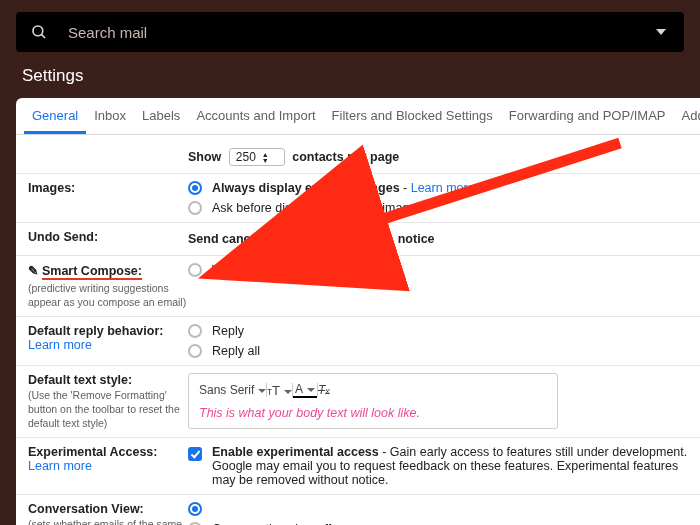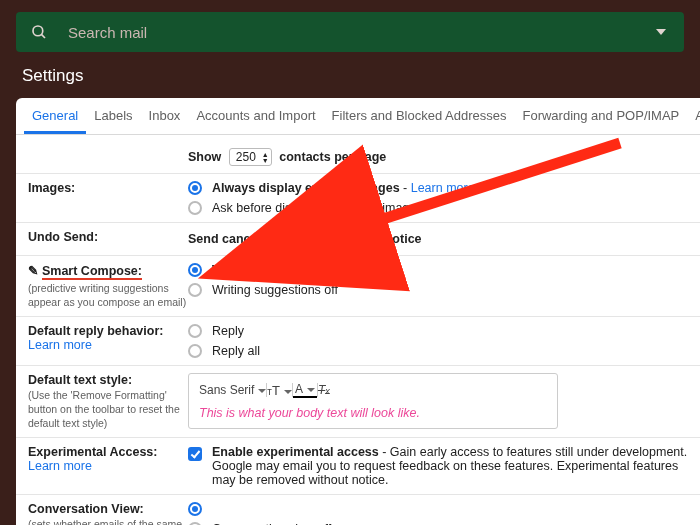--- a/index.html
+++ b/index.html
@@ -7,21 +7,21 @@
       font-family: Arial, Helvetica, sans-serif;
       font-size: 13px;
       background: #3a1f1a;
       width: 700px;
       height: 525px;
       overflow: hidden;
       position: relative;
     }
     .search-bar {
       margin: 12px 16px 0 16px;
-      background: #14532d;
+      background: #000000;
       border-radius: 4px;
       height: 40px;
       display: flex;
       align-items: center;
       padding: 0 14px;
       color: #d8c8c4;
       position: relative;
     }
     .search-bar .search-icon { width:18px; height:18px; margin-right: 20px; }
     .search-bar input {
@@ -132,21 +132,21 @@
       border-width: 0 2px 2px 0;
       transform: rotate(40deg);
     }
     .bold { font-weight: bold; }
     .learn { color: #1a73e8; cursor: pointer; }
     .selectish {
       display: inline-flex;
       align-items: center;
       border: 1px solid #bbb;
       border-radius: 3px;
-      padding: 1px 2px 1px 6px;
+      padding: 1px 15px 1px 6px;
       margin: 0 4px;
       font-size: 12px;
       background: #fff;
     }
     .spinners {
       display: inline-flex;
       flex-direction: column;
       margin-left: 6px;
       line-height: 5px;
       font-size: 7px;
@@ -198,24 +198,24 @@
     </svg>
   <input placeholder="Search mail" style="">
   <div class="dropdown-caret"></div>
 </div>
 
 <div class="settings-title">Settings</div>
 
 <div class="panel">
   <div class="tabs">
     <div class="tab active">General</div>
+    <div class="tab">Inbox</div>
     <div class="tab">Labels</div>
-    <div class="tab">Inbox</div>
     <div class="tab">Accounts and Import</div>
-    <div class="tab">Filters and Blocked Addresses</div>
+    <div class="tab">Filters and Blocked Settings</div>
     <div class="tab">Forwarding and POP/IMAP</div>
     <div class="tab">Add-ons</div>
 
   </div>
 
   <div class="rows">
 
     <div class="row">
       <div class="row-label"></div>
       <div class="row-content">
@@ -262,24 +262,20 @@
       </div>
     </div>
 
     <div class="row">
       <div class="row-label">
         <span>✎</span>
         <span class="smart-underline">Smart Compose:</span>
         <span class="sub">(predictive writing suggestions appear as you compose an email)</span>
       </div>
       <div class="row-content">
-        <div class="opt">
-          <div class="radio checked"></div>
-          <span class="bold">Writing suggestions on</span>
-        </div>
         <div class="opt">
           <div class="radio"></div>
           <span>Writing suggestions off</span>
         </div>
       </div>
     </div>
 
     <div class="row">
       <div class="row-label">
         <span>Default reply behavior:</span><br>

